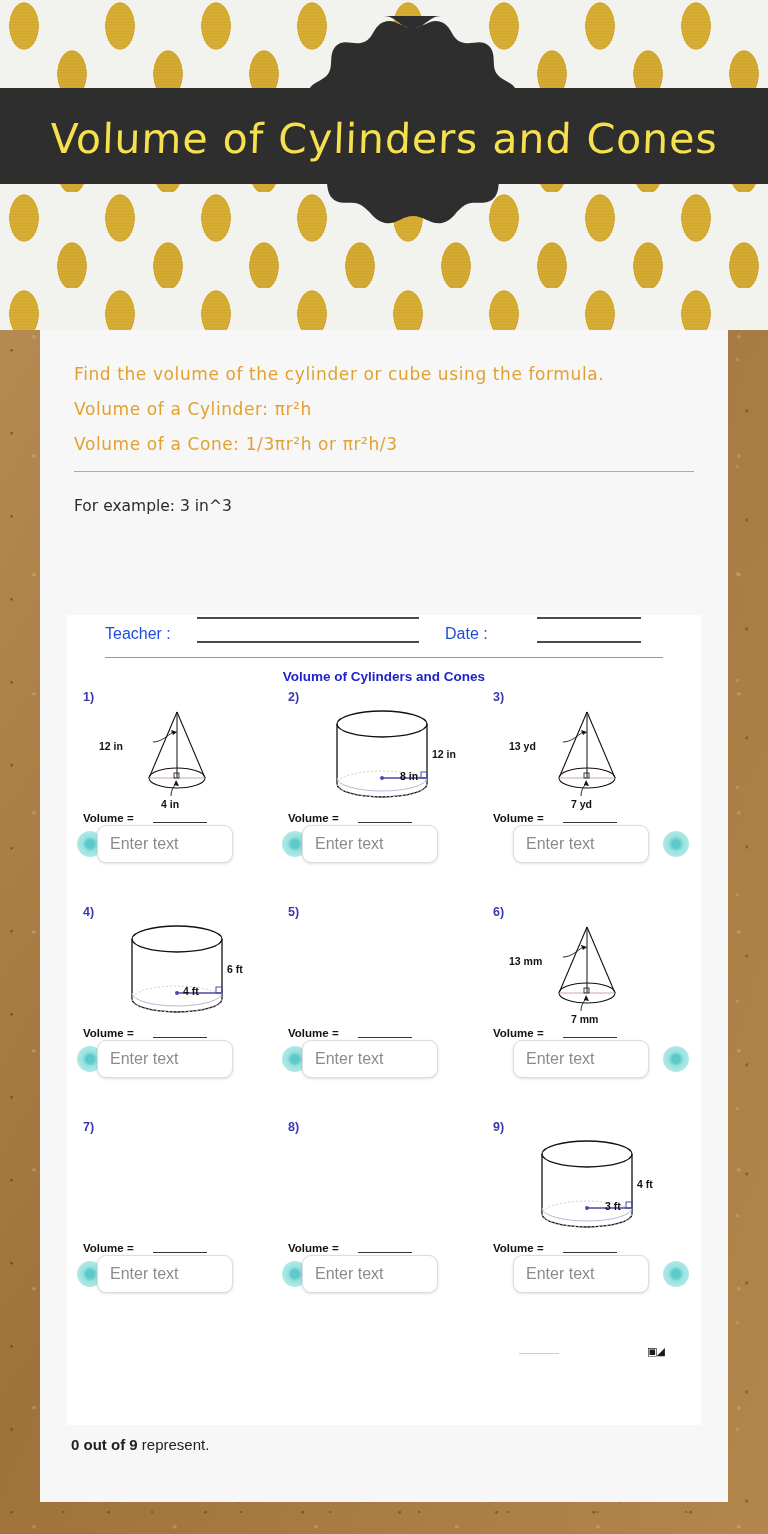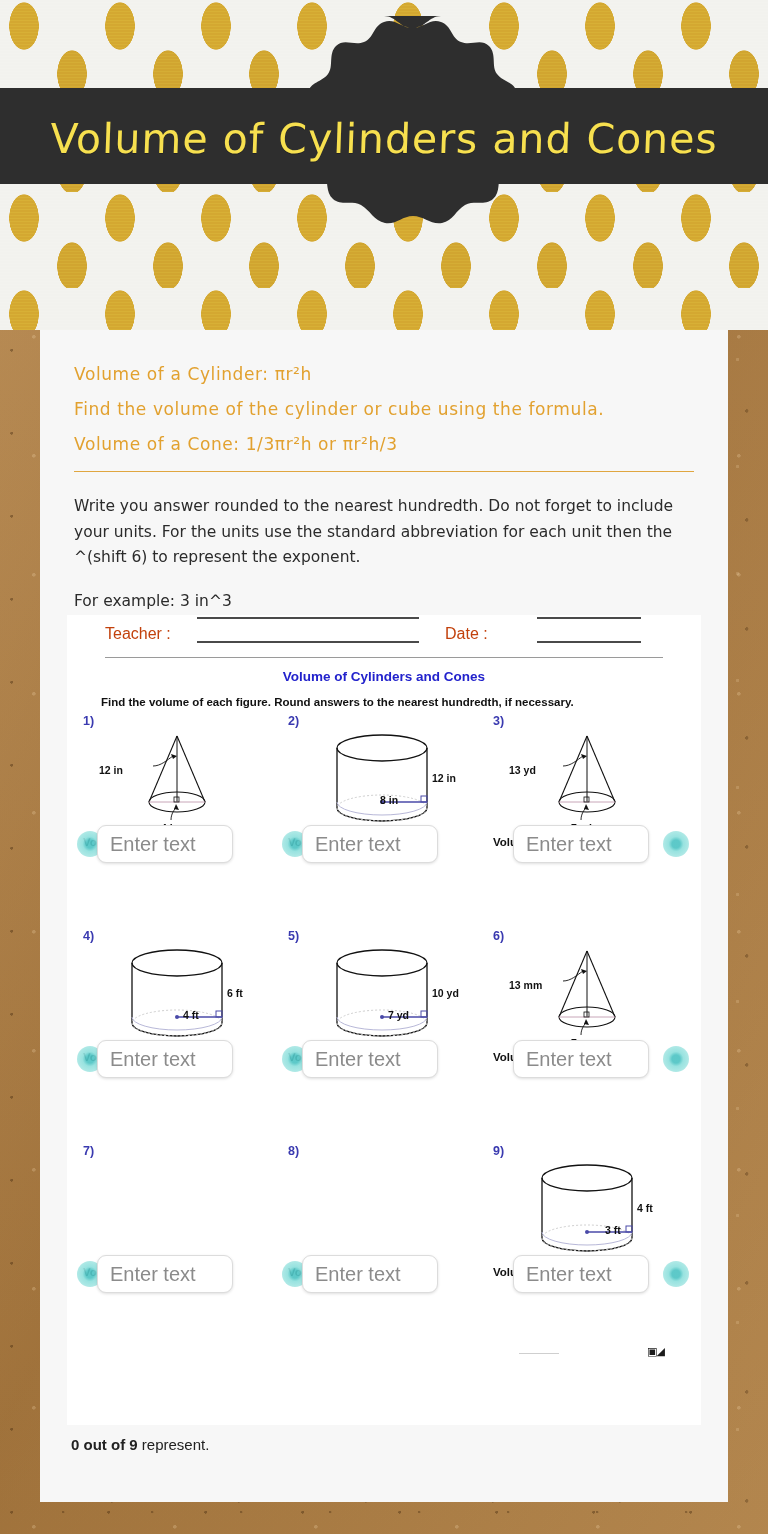--- a/index.html
+++ b/index.html
@@ -104,21 +104,21 @@
     position:absolute; left:27px; top:285px; width:634px; height:810px;
     background:#ffffff;
     overflow:hidden;
   }
   .sheet-inner { position:absolute; left:0; top:-22px; width:634px; }
 
   .ws-head { padding:8px 38px 0 38px; }
   .ws-row { display:flex; align-items:flex-end; margin-bottom:6px; }
   .ws-label {
     font-family:"Liberation Sans", sans-serif;
-    font-size:16px; color:#c2410c; width:92px; flex:none;
+    font-size:16px; color:#1d4ed8; width:92px; flex:none;
   }
   .ws-blank { border-bottom:2px solid #4a4a4a; height:15px; }
   .ws-blank.long { width:222px; }
   .ws-blank.short { width:104px; }
   .ws-gap { width:26px; flex:none; }
 
   .ws-sep { height:1px; background:#9a9a9a; margin:14px 38px 0 38px; }
 
   .ws-title {
     text-align:center; color:#2222cc; font-weight:bold;
@@ -166,21 +166,21 @@
     position:absolute;
     background:#fff; border:1px solid #dcdcdc; border-radius:9px;
     box-shadow:0 1px 3px rgba(0,0,0,.13);
     height:38px; width:136px;
     display:flex; align-items:center;
     padding:0 12px;
   }
   .entry input {
     border:none; outline:none; width:100%;
     font-family:"Liberation Sans", sans-serif;
-    font-size:20px; color:#3c3c3c; background:transparent;
+    font-size:16px; color:#3c3c3c; background:transparent;
   }
   .entry input::placeholder { color:#8b8b8b; }
 
   .sheet-foot-line {
     position:absolute; left:452px; top:760px; width:40px; height:0;
     border-bottom:1px solid #cfcfcf;
   }
   .sheet-logo {
     position:absolute; left:580px; top:752px;
     font-size:11px; color:#1b1b1b; letter-spacing:-1px;
@@ -212,25 +212,24 @@
   </div>
 
   <div class="band"></div>
 
   <div class="title">Volume of Cylinders and Cones</div>
 </div>
 
 <div class="card">
 
   <div class="instructions">
+    <div class="inst-line">Find the volume of the cylinder or cube using the formula.</div>
     <div class="inst-line">Volume of a Cylinder: πr²h</div>
-    <div class="inst-line">Find the volume of the cylinder or cube using the formula.</div>
     <div class="inst-line">Volume of a Cone: 1/3πr²h or πr²h/3</div>
     <div class="inst-rule"></div>
-    <div class="body-text">Write you answer rounded to the nearest hundredth.  Do not forget to include your units.  For the units use the standard abbreviation for each unit then the ^(shift 6) to represent the exponent.</div>
     <div class="body-text second">For example: 3 in^3</div>
   </div>
 
   <div class="sheet">
     <div class="sheet-inner">
 
       <div class="ws-head">
         <div class="ws-row">
           <span class="ws-label">Name :</span>
           <span class="ws-blank long"></span>
@@ -242,21 +241,20 @@
           <span class="ws-label">Teacher :</span>
           <span class="ws-blank long"></span>
           <span class="ws-gap"></span>
           <span class="ws-label">Date :</span>
           <span class="ws-blank short"></span>
         </div>
       </div>
 
       <div class="ws-sep"></div>
       <div class="ws-title">Volume of Cylinders and Cones</div>
-      <div class="ws-sub">Find the volume of each figure. Round answers to the nearest hundredth, if necessary.</div>
 
       <div class="grid" id="grid" style="height:660px;">
           <div class="prob" style="left: 8px; top: 0px;">
             <div class="num">1)</div>
             <div class="fig">
               <svg width="205" height="112" viewBox="0 0 205 112" xmlns="http://www.w3.org/2000/svg">
     <g fill="none" stroke="#111" stroke-width="1.1">
       <path d="M102 10 L74 76"></path>
       <path d="M102 10 L130 76"></path>
       <ellipse cx="102" cy="76" rx="28" ry="10"></ellipse>
@@ -287,21 +285,21 @@
       <path d="M147 22 L147 82"></path>
       <path d="M57 82 A45 13 0 0 0 147 82"></path>
       <ellipse cx="102" cy="82" rx="45" ry="13" stroke="#cfcfcf" stroke-width="1" stroke-dasharray="2 2"></ellipse>
       <path d="M57 76 A45 13 0 0 0 147 76" stroke="#b8b8d8" stroke-width="1"></path>
       <path d="M102 76 L147 76" stroke="#4a4aa8" stroke-width="1.4"></path>
       <circle cx="102" cy="76" r="2" fill="#4a4aa8" stroke="none"></circle>
       <rect x="141" y="70" width="6" height="6" stroke="#4a4aa8" stroke-width="1"></rect>
     </g>
   </svg>
               <span class="dimlabel" style="left: 152px; top: 46px;">12 in</span>
-              <span class="dimlabel" style="left: 100px; top: 68px;">8 in</span>
+              <span class="dimlabel" style="left: 120px; top: 68px;">8 in</span>
             </div>
             <div class="answer-row">
               <span class="vol-text">Volume =</span>
               <span class="ans-blank" style="left: 78px;"></span>
             </div>
           </div>
           <div class="prob" style="left: 418px; top: 0px;">
             <div class="num">3)</div>
             <div class="fig">
               <svg width="205" height="112" viewBox="0 0 205 112" xmlns="http://www.w3.org/2000/svg">
@@ -345,37 +343,20 @@
               <span class="dimlabel" style="left: 152px; top: 46px;">6 ft</span>
               <span class="dimlabel" style="left: 108px; top: 68px;">4 ft</span>
             </div>
             <div class="answer-row">
               <span class="vol-text">Volume =</span>
               <span class="ans-blank" style="left: 78px;"></span>
             </div>
           </div>
           <div class="prob" style="left: 213px; top: 215px;">
             <div class="num">5)</div>
-            <div class="fig">
-              <svg width="205" height="112" viewBox="0 0 205 112" xmlns="http://www.w3.org/2000/svg">
-    <g fill="none" stroke="#111" stroke-width="1.3">
-      <ellipse cx="102" cy="22" rx="45" ry="13"></ellipse>
-      <path d="M57 22 L57 82"></path>
-      <path d="M147 22 L147 82"></path>
-      <path d="M57 82 A45 13 0 0 0 147 82"></path>
-      <ellipse cx="102" cy="82" rx="45" ry="13" stroke="#cfcfcf" stroke-width="1" stroke-dasharray="2 2"></ellipse>
-      <path d="M57 76 A45 13 0 0 0 147 76" stroke="#b8b8d8" stroke-width="1"></path>
-      <path d="M102 76 L147 76" stroke="#4a4aa8" stroke-width="1.4"></path>
-      <circle cx="102" cy="76" r="2" fill="#4a4aa8" stroke="none"></circle>
-      <rect x="141" y="70" width="6" height="6" stroke="#4a4aa8" stroke-width="1"></rect>
-    </g>
-  </svg>
-              <span class="dimlabel" style="left: 152px; top: 46px;">10 yd</span>
-              <span class="dimlabel" style="left: 108px; top: 68px;">7 yd</span>
-            </div>
             <div class="answer-row">
               <span class="vol-text">Volume =</span>
               <span class="ans-blank" style="left: 78px;"></span>
             </div>
           </div>
           <div class="prob" style="left: 418px; top: 215px;">
             <div class="num">6)</div>
             <div class="fig">
               <svg width="205" height="112" viewBox="0 0 205 112" xmlns="http://www.w3.org/2000/svg">
     <g fill="none" stroke="#111" stroke-width="1.1">

